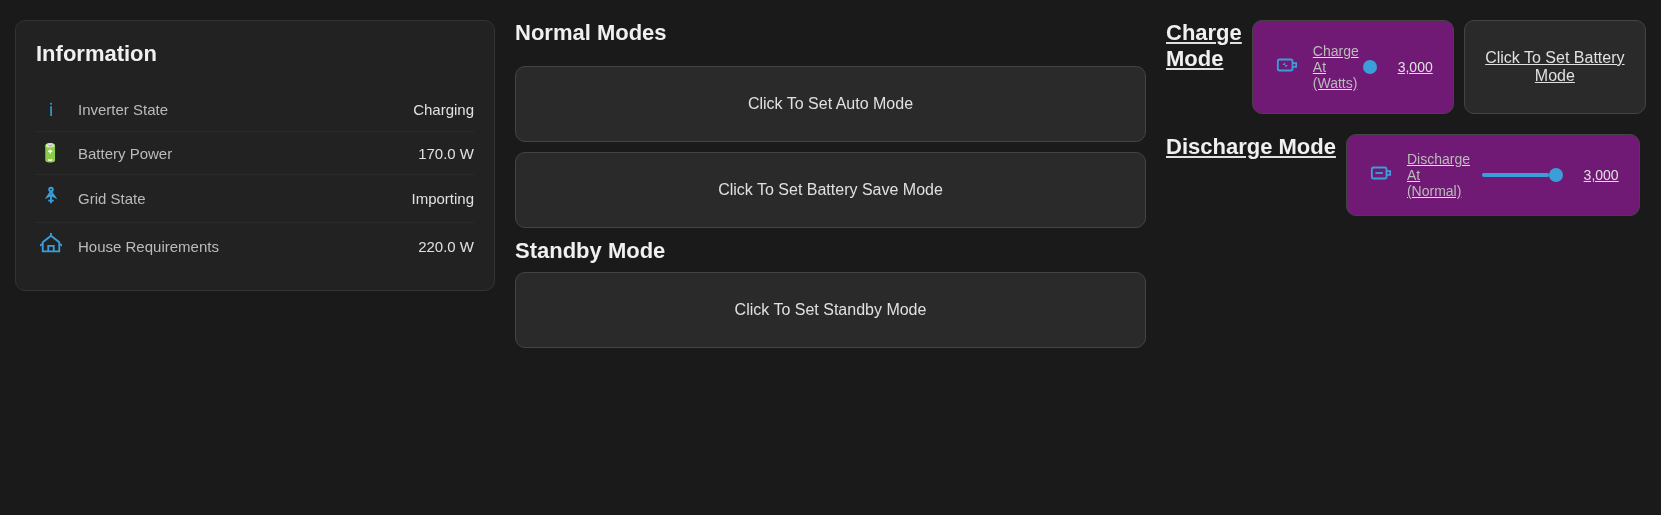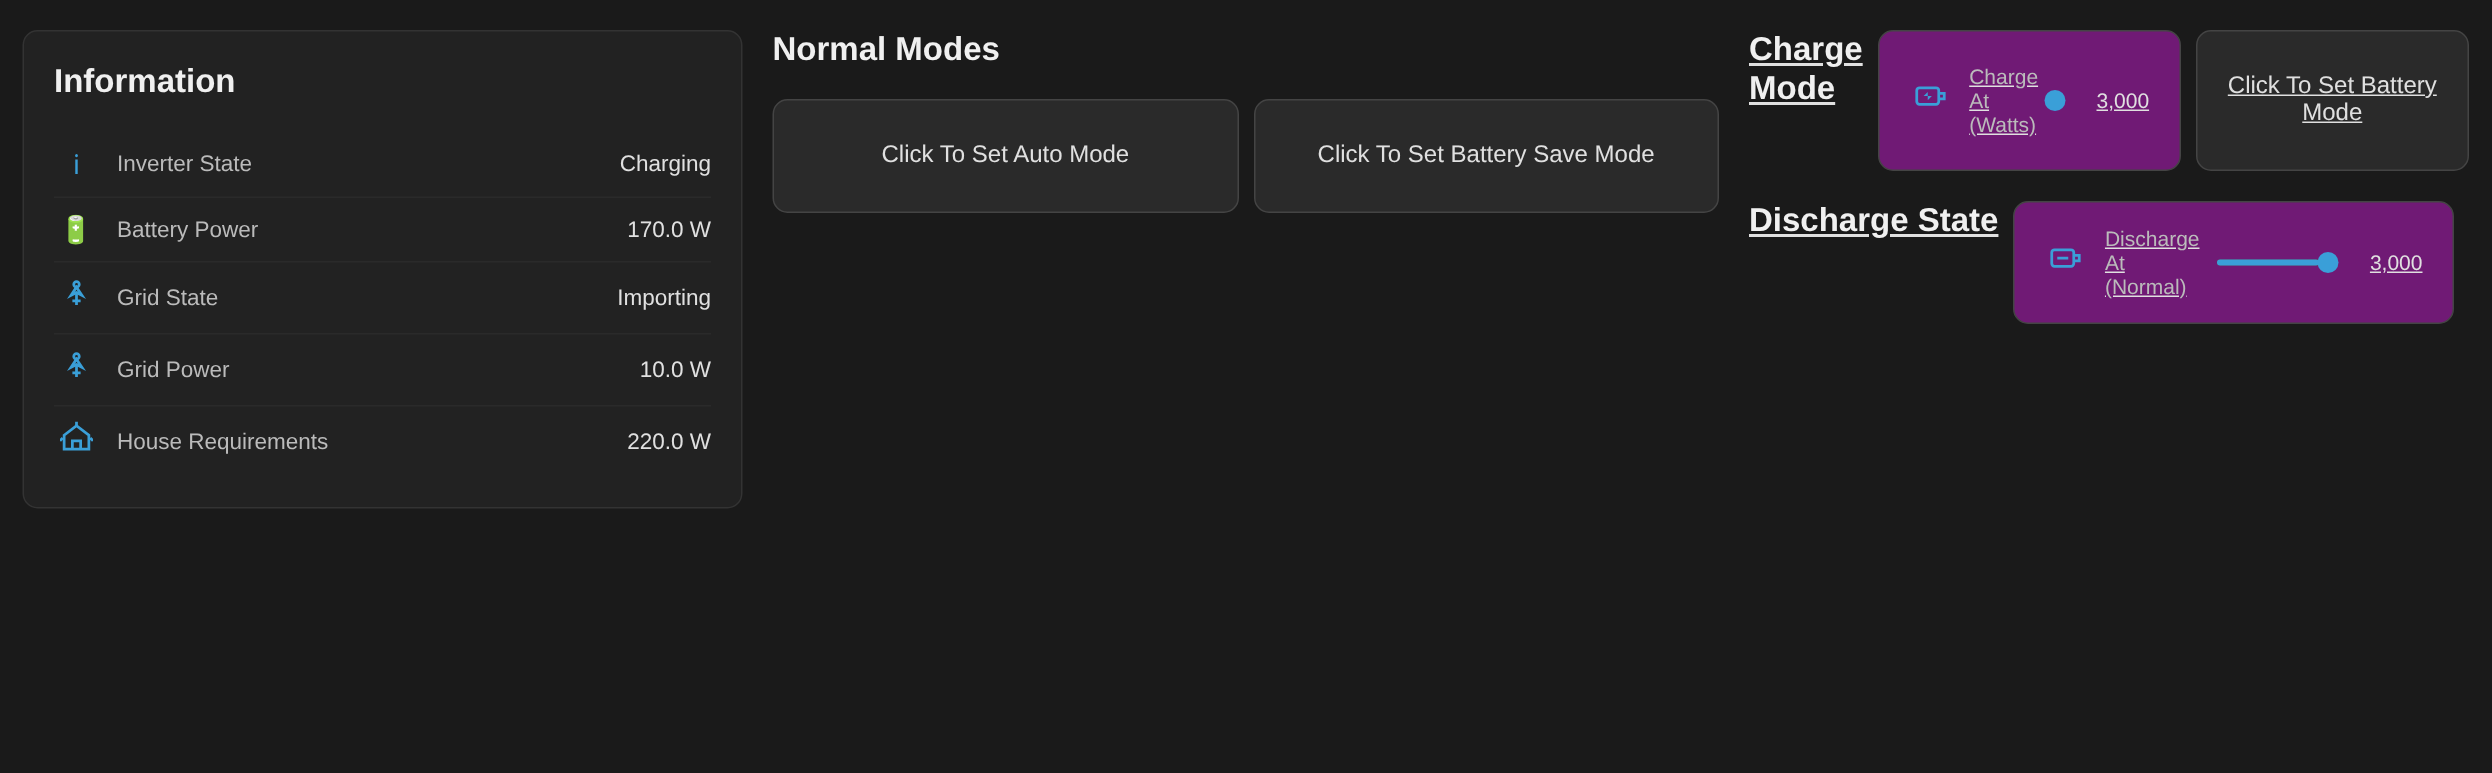--- a/index.html
+++ b/index.html
@@ -201,55 +201,47 @@
         <circle cx="12" cy="5" r="2"></circle>
         <path d="M12 7 L8 13 L12 11 L16 13 Z"></path>
         <path d="M9 17 L15 17"></path>
         <path d="M12 11 L12 20"></path>
       </svg>
     </div>
     <div class="info-label">Grid State</div>
     <div class="info-value">Importing</div>
   </div>
 
-  <div class="info-row">
-    <div class="info-icon">
-      <svg width="22" height="22" viewBox="0 0 24 24" fill="none" stroke="#3a9fd8" stroke-width="2">
-        <circle cx="12" cy="5" r="2"></circle>
-        <path d="M12 7 L8 13 L12 11 L16 13 Z"></path>
-        <path d="M9 17 L15 17"></path>
-        <path d="M12 11 L12 20"></path>
-      </svg>
-    </div>
-    <div class="info-label">Grid Power</div>
-    <div class="info-value">10.0 W</div>
-  </div>
 
   <div class="info-row">
     <div class="info-icon">
       <svg width="22" height="22" viewBox="0 0 24 24" fill="none" stroke="#3a9fd8" stroke-width="2">
         <path d="M3 10 L12 3 L21 10 L21 20 L3 20 Z"></path>
         <path d="M9 20 L9 14 L15 14 L15 20"></path>
         <path d="M12 3 L12 0 M2 12 L0 14 M22 12 L24 14"></path>
       </svg>
     </div>
     <div class="info-label">House Requirements</div>
     <div class="info-value">220.0 W</div>
   </div>
 </div>
 
 <div class="middle-section">
   <div>
     <div class="section-title">Normal Modes</div>
-    <div style="display:flex; flex-direction:row; gap:10px;margin-top:20px;">
+    <div style="display:flex; flex-direction:column; gap:10px;margin-top:20px;">
       <button class="mode-button">Click To Set Auto Mode</button>
       <button class="mode-button">Click To Set Battery Save Mode</button>
     </div>
   </div>
 
+  <div class="standby-section">
+    <div class="section-title">Standby Mode</div>
+    <button class="mode-button">Click To Set Standby Mode</button>
+  </div>
 </div>
 
 <div class="right-section">
 
   <div class="charge-discharge-block">
     <div class="section-title">Charge Mode</div>
 
     <div class="slider-card">
       <div class="slider-icon">
         <svg width="22" height="22" viewBox="0 0 24 24" fill="none" stroke="#3a9fd8" stroke-width="2">
@@ -263,21 +255,21 @@
         <div class="slider-fill"></div>
         <div class="slider-thumb"></div>
       </div>
       <div class="slider-value">3,000</div>
     </div>
 
     <button class="mode-button">Click To Set Battery Mode</button>
   </div>
 
   <div class="charge-discharge-block section-spacer">
-    <div class="section-title">Discharge State</div>
+    <div class="section-title">Discharge Mode</div>
 
     <div class="slider-card">
       <div class="slider-icon">
         <svg width="22" height="22" viewBox="0 0 24 24" fill="none" stroke="#3a9fd8" stroke-width="2">
           <rect x="2" y="6" width="16" height="12" rx="2"></rect>
           <path d="M18 10 L22 10 L22 14 L18 14"></path>
           <line x1="6" y1="12" x2="14" y2="12" stroke="#3a9fd8" stroke-width="2"></line>
         </svg>
       </div>
       <div class="slider-label">Discharge At (Normal)</div>

